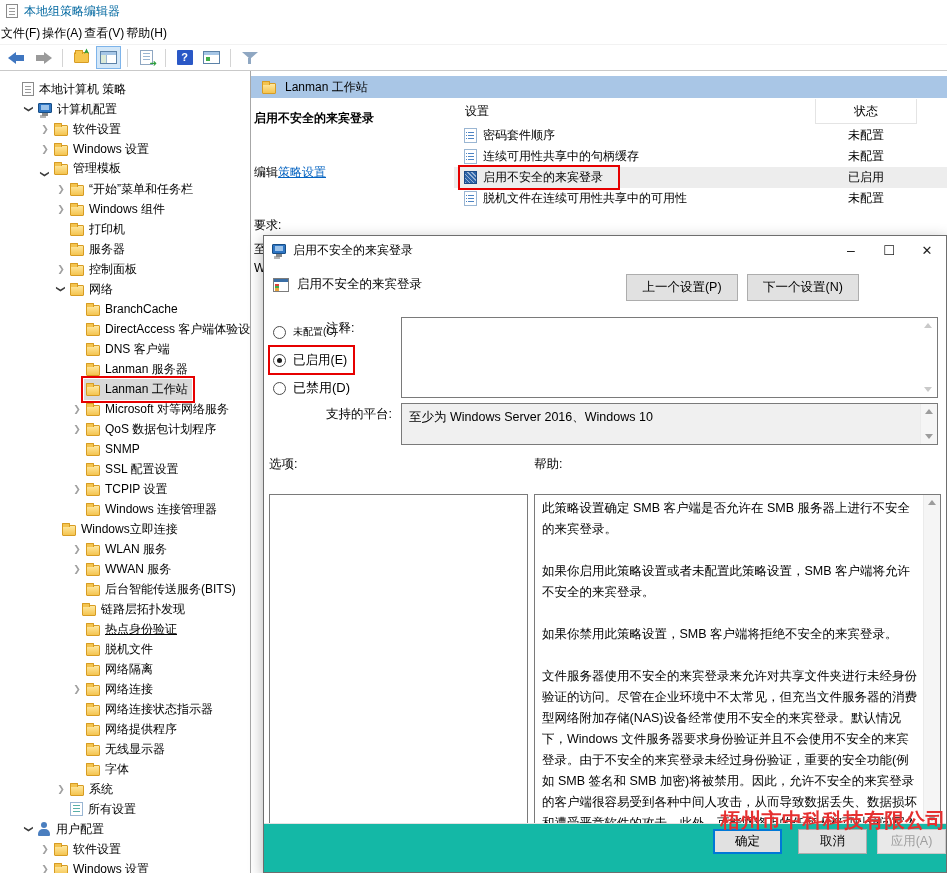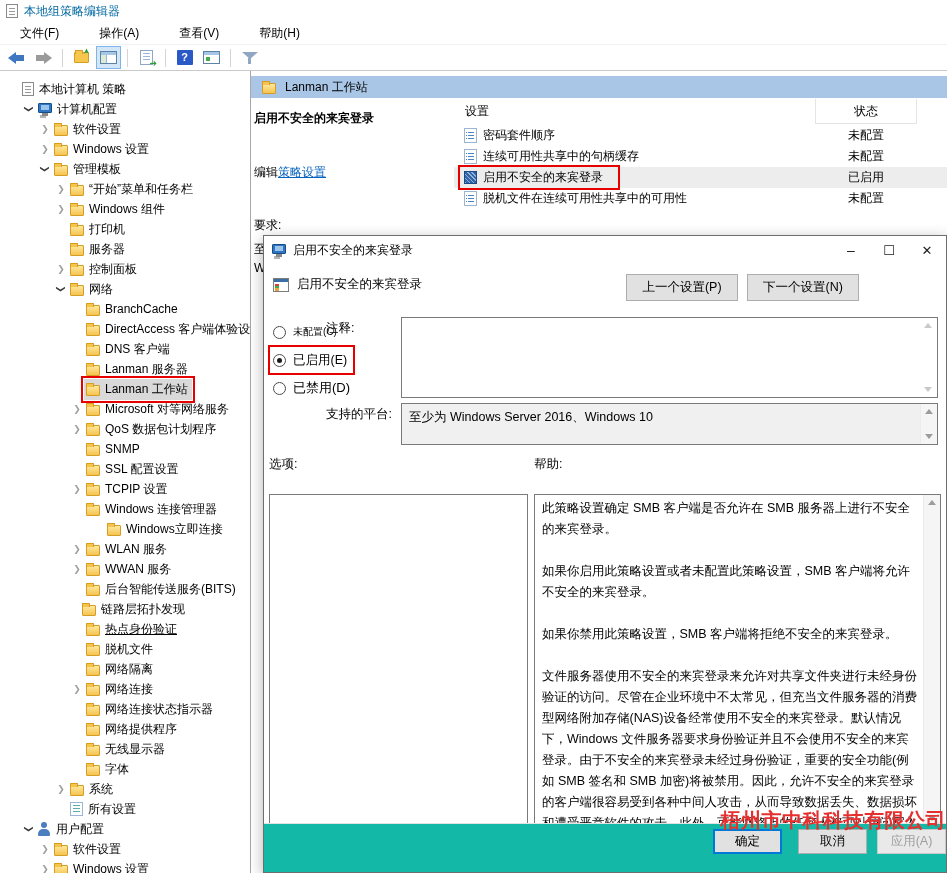--- a/index.html
+++ b/index.html
@@ -6,21 +6,21 @@
   html,body { margin:0; padding:0; }
   body {
     width:947px; height:873px; position:relative; overflow:hidden;
     background:#fff; color:#000;
     font-family:"Liberation Sans","DejaVu Sans",sans-serif; font-size:12px;
   }
   
   .titlebar { height:22px; display:flex; align-items:center; gap:6px; padding-left:6px; background:#fff; }
   .titlebar .title { color:#0369a1; }
   .menubar { height:22px; display:flex; align-items:center; background:#fff; }
-  .menu-item { padding:3px 20px; }
+  .menu-item { padding:3px 1px; }
   .toolbar { height:27px; display:flex; align-items:center; padding:0 4px; gap:2px; border-top:1px solid #f2f2f2; border-bottom:1px solid #c9c9c9; }
   .tsep { width:1px; height:18px; background:#d4d4d4; margin:0 4px; }
   .tb-btn { width:25px; height:23px; display:flex; align-items:center; justify-content:center; border:1px solid transparent; position:relative; }
   .tb-btn.active { background:#d3e7f8; border-color:#7eb4ea; }
 
   
   .ic { position:relative; display:inline-block; }
   .ic-back,.ic-fwd { width:17px; height:12px; }
   .ic-back::before { content:""; position:absolute; left:0; top:0; border-top:6px solid transparent; border-bottom:6px solid transparent; border-right:8px solid #3f76c0; }
   .ic-back::after  { content:""; position:absolute; left:8px; top:3px; width:8px; height:6px; background:#3f76c0; }
@@ -214,21 +214,21 @@
           <span>软件设置</span>
         </span>
       </div>
       <div class="tree-row" style="padding-left: 38px;">
         <span class="expander">❯</span>
         <span class="row-inner">
           <span class="ti ti-folder"></span>
           <span>Windows 设置</span>
         </span>
       </div>
-      <div class="tree-row" style="padding-left: 38px;">
+      <div class="tree-row" style="padding-left: 38px; align-items: flex-end;">
         <span class="expander expanded">❯</span>
         <span class="row-inner">
           <span class="ti ti-folder"></span>
           <span>管理模板</span>
         </span>
       </div>
       <div class="tree-row" style="padding-left: 54px;">
         <span class="expander">❯</span>
         <span class="row-inner">
           <span class="ti ti-folder"></span>
@@ -340,21 +340,21 @@
           <span>TCPIP 设置</span>
         </span>
       </div>
       <div class="tree-row" style="padding-left: 70px;">
         <span class="expander"></span>
         <span class="row-inner">
           <span class="ti ti-folder"></span>
           <span>Windows 连接管理器</span>
         </span>
       </div>
-      <div class="tree-row" style="padding-left: 91px;">
+      <div class="tree-row" style="padding-left: 46px;">
         <span class="expander"></span>
         <span class="row-inner">
           <span class="ti ti-folder"></span>
           <span>Windows立即连接</span>
         </span>
       </div>
       <div class="tree-row" style="padding-left: 70px;">
         <span class="expander">❯</span>
         <span class="row-inner">
           <span class="ti ti-folder"></span>

